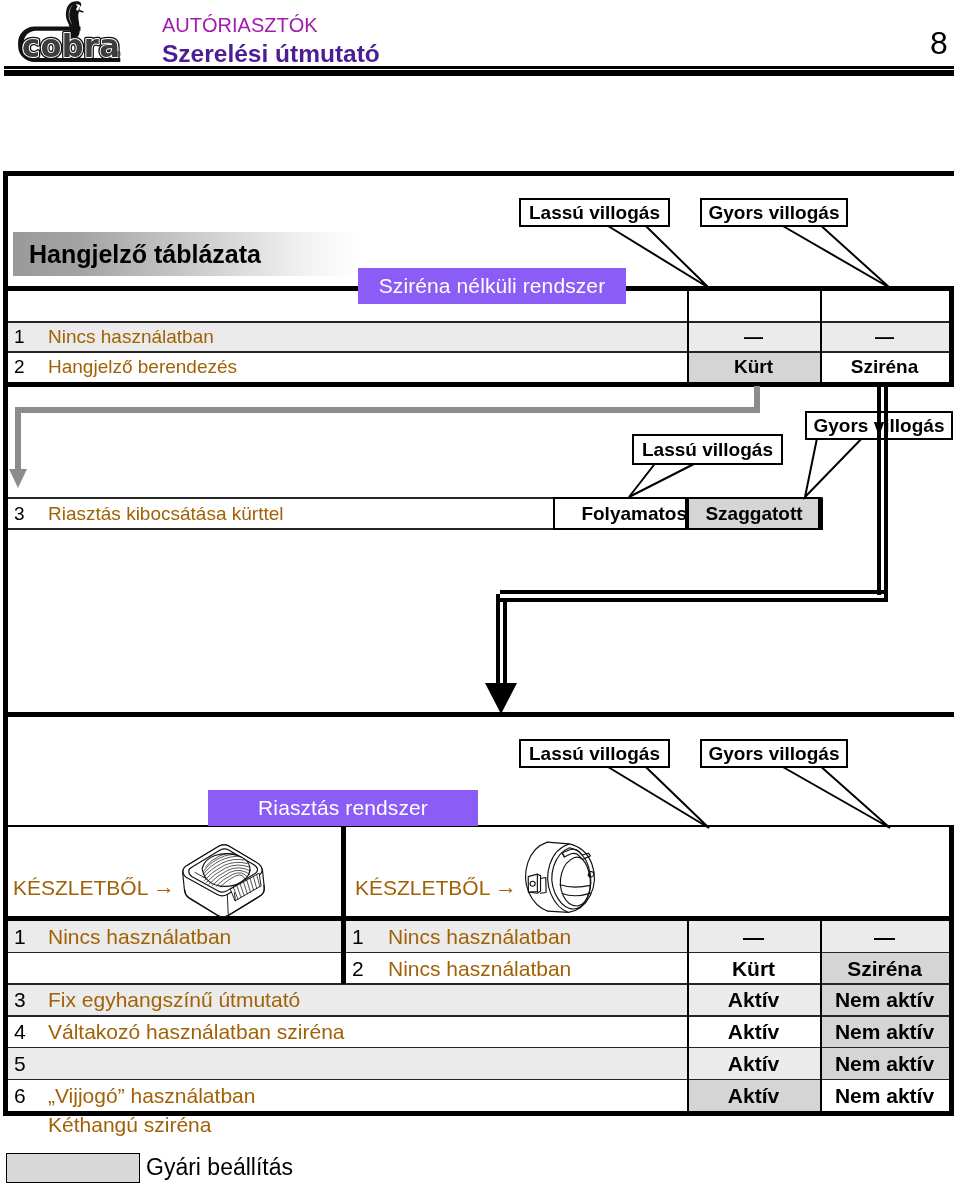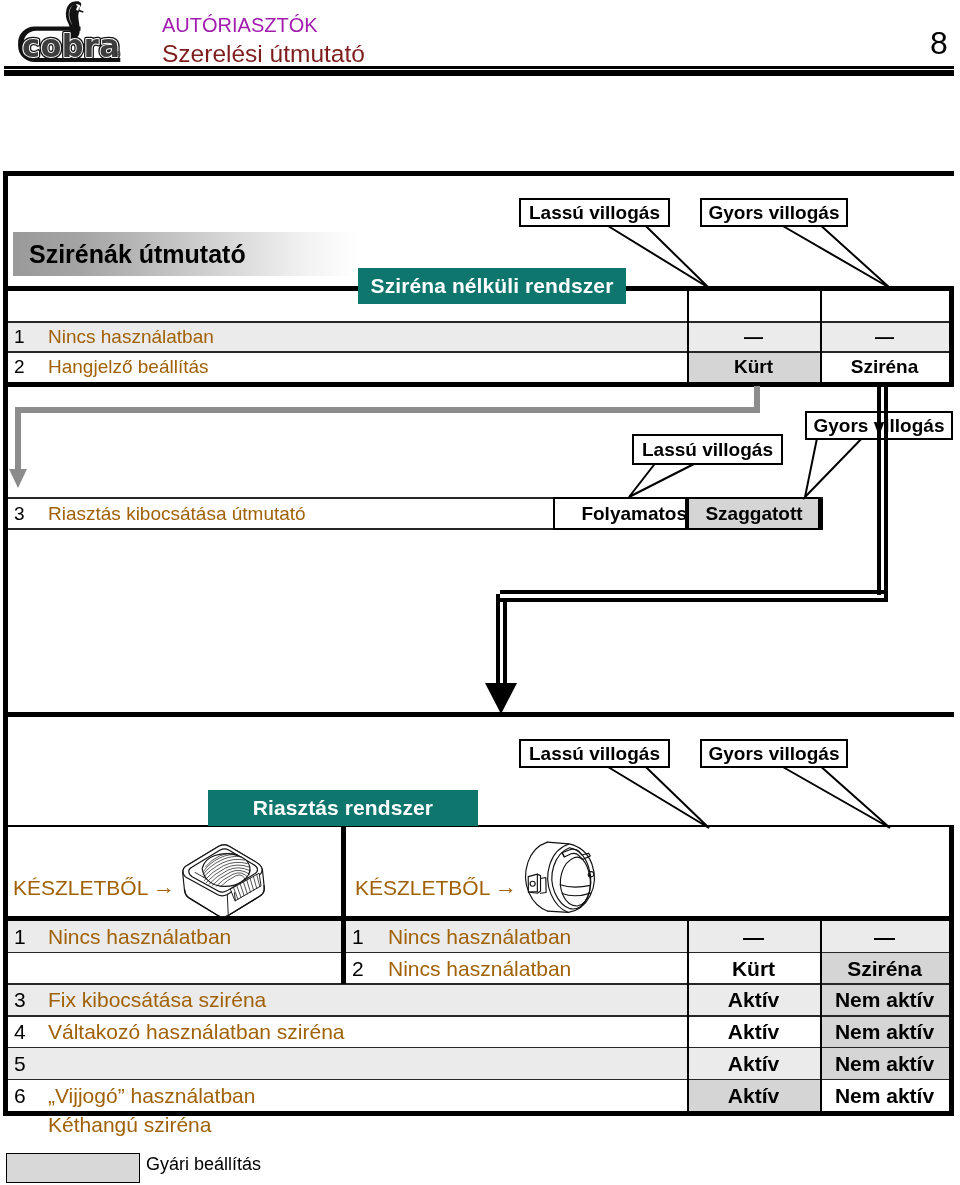--- a/index.html
+++ b/index.html
@@ -1,28 +1,28 @@
 <!DOCTYPE html>
 <html><head>
 <meta charset="utf-8">
 <style>
   html,body{margin:0;padding:0;background:#fff;}
   body{width:960px;height:1185px;font-family:"Liberation Sans",sans-serif;position:relative;overflow:hidden;}
   *{box-sizing:border-box;}
   .abs{position:absolute;}
   
   #hdr-title{left:162px;top:14px;font-size:20px;font-weight:normal;color:#a21caf;white-space:nowrap;}
-  #hdr-sub{left:162px;top:40px;font-size:24.5px;font-weight:normal;color:#7f1d1d;white-space:nowrap;}
+  #hdr-sub{left:162px;top:40px;font-size:24.5px;font-weight:bold;color:#4c1d95;white-space:nowrap;}
   #page-num{left:930px;top:25px;font-size:32px;color:#000;}
   #rule-thin{left:4px;top:66px;width:950px;height:3px;background:#000;}
   #rule-thick{left:4px;top:70px;width:950px;height:6px;background:#000;}
   #logo{left:4px;top:-1px;width:150px;height:68px;}
 
   
-  .blk{background:#0f766e;color:#fff;font-weight:bold;display:flex;align-items:center;justify-content:center;
+  .blk{background:#8b5cf6;color:#fff;font-weight:normal;display:flex;align-items:center;justify-content:center;
        letter-spacing:.1px;z-index:6;}
   .frame{background:#fff;}
   .shade{position:absolute;}
   .gridv{position:absolute;background:#000;}
   .gridh{position:absolute;background:#262626;}
   .num{position:absolute;font-size:19px;color:#000;}
   .lbl{position:absolute;font-size:19px;color:#a16207;white-space:nowrap;}
   .val{position:absolute;font-size:19px;font-weight:bold;color:#000;text-align:center;white-space:nowrap;}
 
   
@@ -41,21 +41,21 @@
   .callout .cbox{position:absolute;left:0;top:0;border:2px solid #000;background:#fff;
      display:flex;align-items:center;justify-content:center;font-size:19px;font-weight:bold;color:#000;
      white-space:nowrap;z-index:3;letter-spacing:0;}
   .callout svg{position:absolute;overflow:visible;z-index:2;}
 
   #siren-img-1{left:176px;top:838px;width:95px;height:82px;}
   #siren-img-2{left:520px;top:838px;width:80px;height:79px;}
 
   
   #legend-box{left:6px;top:1153px;width:134px;height:30px;background:#d8d8d8;border:1.6px solid #000;}
-  #legend-label{left:146px;top:1154px;font-size:18px;color:#000;}
+  #legend-label{left:146px;top:1154px;font-size:23px;color:#000;}
 </style>
 </head>
 <body>
 
 <div class="abs" id="logo">
 <svg width="150" height="68" viewBox="0 0 150 68" xmlns="http://www.w3.org/2000/svg">
 
   <g>
     <path d="M70.5 2.6 c-4.0 0.4 -7.0 3.6 -8.1 8.2 c-1.1 4.8 -0.4 9.3 1.3 12.3
              c1.7 3.0 2.2 5.4 2.1 8.4 c-0.1 3.4 0.4 5.5 1.9 6.8 c1.7 1.5 4.0 1.3 5.6 -0.2
@@ -86,49 +86,49 @@
 <div class="abs" id="hdr-title">AUTÓRIASZTÓK</div>
 <div class="abs" id="hdr-sub">Szerelési útmutató</div>
 <div class="abs" id="page-num">8</div>
 <div class="abs" id="rule-thin"></div>
 <div class="abs" id="rule-thick"></div>
 
 <div class="abs frame" id="upper-frame"></div>
 <div class="abs" id="right-border-1"></div>
 <div class="abs" id="right-border-2"></div>
 <div class="abs" id="sec-title-bg"></div>
-<div class="abs" id="sec-title">Szirénák útmutató</div>
+<div class="abs" id="sec-title">Hangjelző táblázata</div>
 
 <div id="diagram">
     <div style="position: absolute; left: 3px; top: 286px; width: 951px; height: 5px; background: rgb(0, 0, 0);"></div>
     <div style="position: absolute; left: 3px; top: 382px; width: 951px; height: 5px; background: rgb(0, 0, 0);"></div>
     <div class="shade" style="left: 8px; top: 322px; width: 941px; height: 30px; background: rgb(235, 235, 235);"></div>
     <div class="shade" style="left: 689px; top: 322px; width: 131px; height: 30px; background: rgb(235, 235, 235);"></div>
     <div class="shade" style="left: 822px; top: 322px; width: 127px; height: 30px; background: rgb(235, 235, 235);"></div>
     <div class="shade" style="left: 689px; top: 352px; width: 131px; height: 30px; background: rgb(213, 213, 213);"></div>
     <div class="gridh" style="left: 8px; top: 321px; width: 941px; height: 1.6px; background: rgb(38, 38, 38);"></div>
     <div class="gridh" style="left: 8px; top: 351px; width: 941px; height: 1.6px; background: rgb(38, 38, 38);"></div>
     <div class="gridv" style="left: 687px; top: 291px; width: 2px; height: 91px; background: rgb(0, 0, 0);"></div>
     <div class="gridv" style="left: 820px; top: 291px; width: 2px; height: 91px; background: rgb(0, 0, 0);"></div>
     <div class="num" style="left: 14px; top: 326px; line-height: 22px;">1</div>
     <div class="lbl" style="left: 48px; top: 326px; line-height: 22px;">Nincs használatban</div>
     <div class="val" style="left: 687px; top: 326px; width: 133px; line-height: 22px;">—</div>
     <div class="val" style="left: 820px; top: 326px; width: 129px; line-height: 22px;">—</div>
     <div class="num" style="left: 14px; top: 356px; line-height: 22px;">2</div>
-    <div class="lbl" style="left: 48px; top: 356px; line-height: 22px;">Hangjelző beállítás</div>
+    <div class="lbl" style="left: 48px; top: 356px; line-height: 22px;">Hangjelző berendezés</div>
     <div class="val" style="left: 687px; top: 356px; width: 133px; line-height: 22px;">Kürt</div>
     <div class="val" style="left: 820px; top: 356px; width: 129px; line-height: 22px;">Sziréna</div>
     <div style="position: absolute; left: 3px; top: 712px; width: 951px; height: 5px; background: rgb(0, 0, 0);"></div>
     <div style="position: absolute; left: 8px; top: 497px; width: 815px; height: 1.6px; background: rgb(38, 38, 38);"></div>
     <div style="position: absolute; left: 8px; top: 528px; width: 815px; height: 1.6px; background: rgb(38, 38, 38);"></div>
     <div style="position: absolute; left: 553px; top: 497px; width: 134px; height: 33px; background: rgb(255, 255, 255); border: 2px solid rgb(0, 0, 0);"></div>
     <div style="position: absolute; left: 687px; top: 497px; width: 134px; height: 33px; background: rgb(213, 213, 213); border: 2px solid rgb(0, 0, 0);"></div>
     <div style="position: absolute; left: 818px; top: 499px; width: 5px; height: 31px; background: rgb(0, 0, 0);"></div>
     <div class="num" style="left: 14px; top: 502px; line-height: 23px;">3</div>
-    <div class="lbl" style="left: 48px; top: 502px; line-height: 23px;">Riasztás kibocsátása útmutató</div>
+    <div class="lbl" style="left: 48px; top: 502px; line-height: 23px;">Riasztás kibocsátása kürttel</div>
     <div class="val" style="left: 553px; top: 502px; width: 134px; line-height: 23px; text-align: right;">Folyamatos</div>
     <div class="val" style="left: 687px; top: 502px; width: 134px; line-height: 23px;">Szaggatott</div>
     <div style="position: absolute; left: 15px; top: 407px; width: 745px; height: 6px; background: rgb(140, 140, 140);"></div>
     <div style="position: absolute; left: 754px; top: 386px; width: 6px; height: 27px; background: rgb(140, 140, 140);"></div>
     <div style="position: absolute; left: 15px; top: 408px; width: 6px; height: 63px; background: rgb(140, 140, 140);"></div>
     <div style="position: absolute; left: 9px; top: 469px; width: 0px; height: 0px; border-left: 9px solid transparent; border-right: 9px solid transparent; border-top: 19px solid rgb(140, 140, 140);"></div>
     <div style="position: absolute; left: 8px; top: 825px; width: 941px; height: 2px; background: rgb(0, 0, 0);"></div>
     <div style="position: absolute; left: 341px; top: 826px; width: 5px; height: 160px; background: rgb(0, 0, 0);"></div>
     <div class="lbl" style="left: 13px; top: 876px; font-size: 21px;">KÉSZLETBŐL</div>
     <div class="lbl" style="left: 153px; top: 874px; font-size: 22px;">→</div>
@@ -157,21 +157,21 @@
     <div style="position: absolute; left: 820px; top: 921px; width: 2px; height: 190.2px; background: rgb(0, 0, 0);"></div>
     <div class="num" style="left: 352px; top: 925px; line-height: 23.7px; font-size: 21px;">1</div>
     <div class="lbl" style="left: 388px; top: 925px; line-height: 23.7px; font-size: 21px;">Nincs használatban</div>
     <div class="val" style="left: 687px; top: 925px; width: 133px; line-height: 23.7px; font-size: 21px;">—</div>
     <div class="val" style="left: 820px; top: 925px; width: 129px; line-height: 23.7px; font-size: 21px;">—</div>
     <div class="num" style="left: 352px; top: 956.7px; line-height: 23.7px; font-size: 21px;">2</div>
     <div class="lbl" style="left: 388px; top: 956.7px; line-height: 23.7px; font-size: 21px;">Nincs használatban</div>
     <div class="val" style="left: 687px; top: 956.7px; width: 133px; line-height: 23.7px; font-size: 21px;">Kürt</div>
     <div class="val" style="left: 820px; top: 956.7px; width: 129px; line-height: 23.7px; font-size: 21px;">Sziréna</div>
     <div class="num" style="left: 14px; top: 988.4px; line-height: 23.7px; font-size: 21px;">3</div>
-    <div class="lbl" style="left: 48px; top: 988.4px; line-height: 23.7px; font-size: 21px;">Fix kibocsátása sziréna</div>
+    <div class="lbl" style="left: 48px; top: 988.4px; line-height: 23.7px; font-size: 21px;">Fix egyhangszínű útmutató</div>
     <div class="val" style="left: 687px; top: 988.4px; width: 133px; line-height: 23.7px; font-size: 21px;">Aktív</div>
     <div class="val" style="left: 820px; top: 988.4px; width: 129px; line-height: 23.7px; font-size: 21px;">Nem aktív</div>
     <div class="num" style="left: 14px; top: 1020.1px; line-height: 23.7px; font-size: 21px;">4</div>
     <div class="lbl" style="left: 48px; top: 1020.1px; line-height: 23.7px; font-size: 21px;">Váltakozó használatban sziréna</div>
     <div class="val" style="left: 687px; top: 1020.1px; width: 133px; line-height: 23.7px; font-size: 21px;">Aktív</div>
     <div class="val" style="left: 820px; top: 1020.1px; width: 129px; line-height: 23.7px; font-size: 21px;">Nem aktív</div>
     <div class="num" style="left: 14px; top: 1051.8px; line-height: 23.7px; font-size: 21px;">5</div>
     <div class="lbl" style="left: 48px; top: 1113px; line-height: 23.7px; font-size: 21px; text-align: center;">Kéthangú sziréna</div>
     <div class="val" style="left: 687px; top: 1051.8px; width: 133px; line-height: 23.7px; font-size: 21px;">Aktív</div>
     <div class="val" style="left: 820px; top: 1051.8px; width: 129px; line-height: 23.7px; font-size: 21px;">Nem aktív</div>

